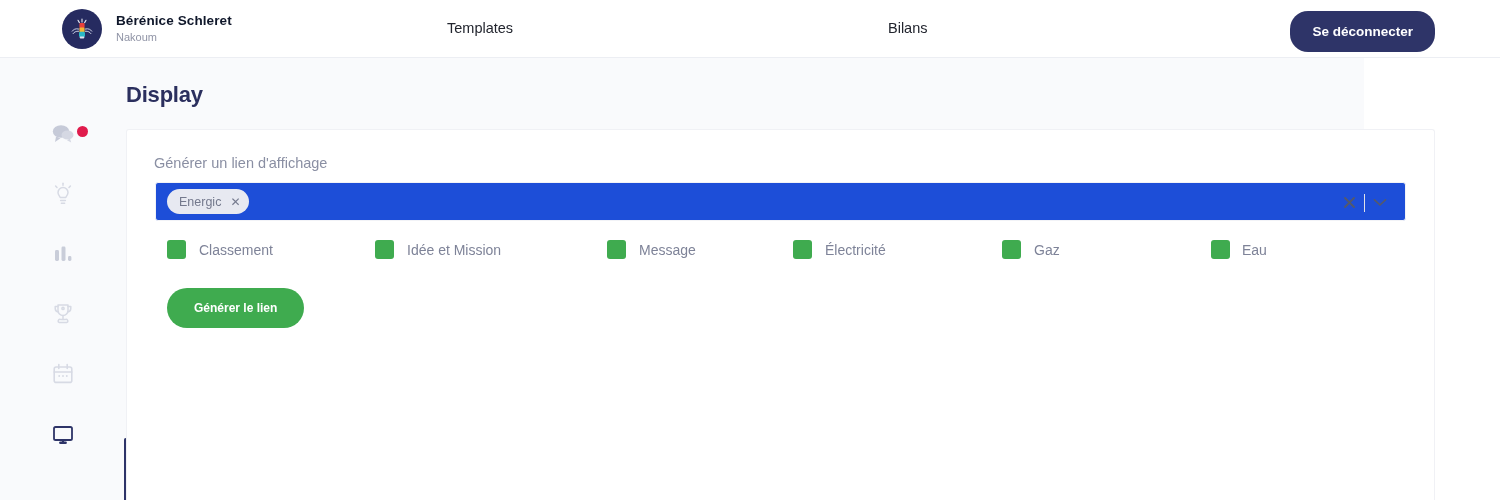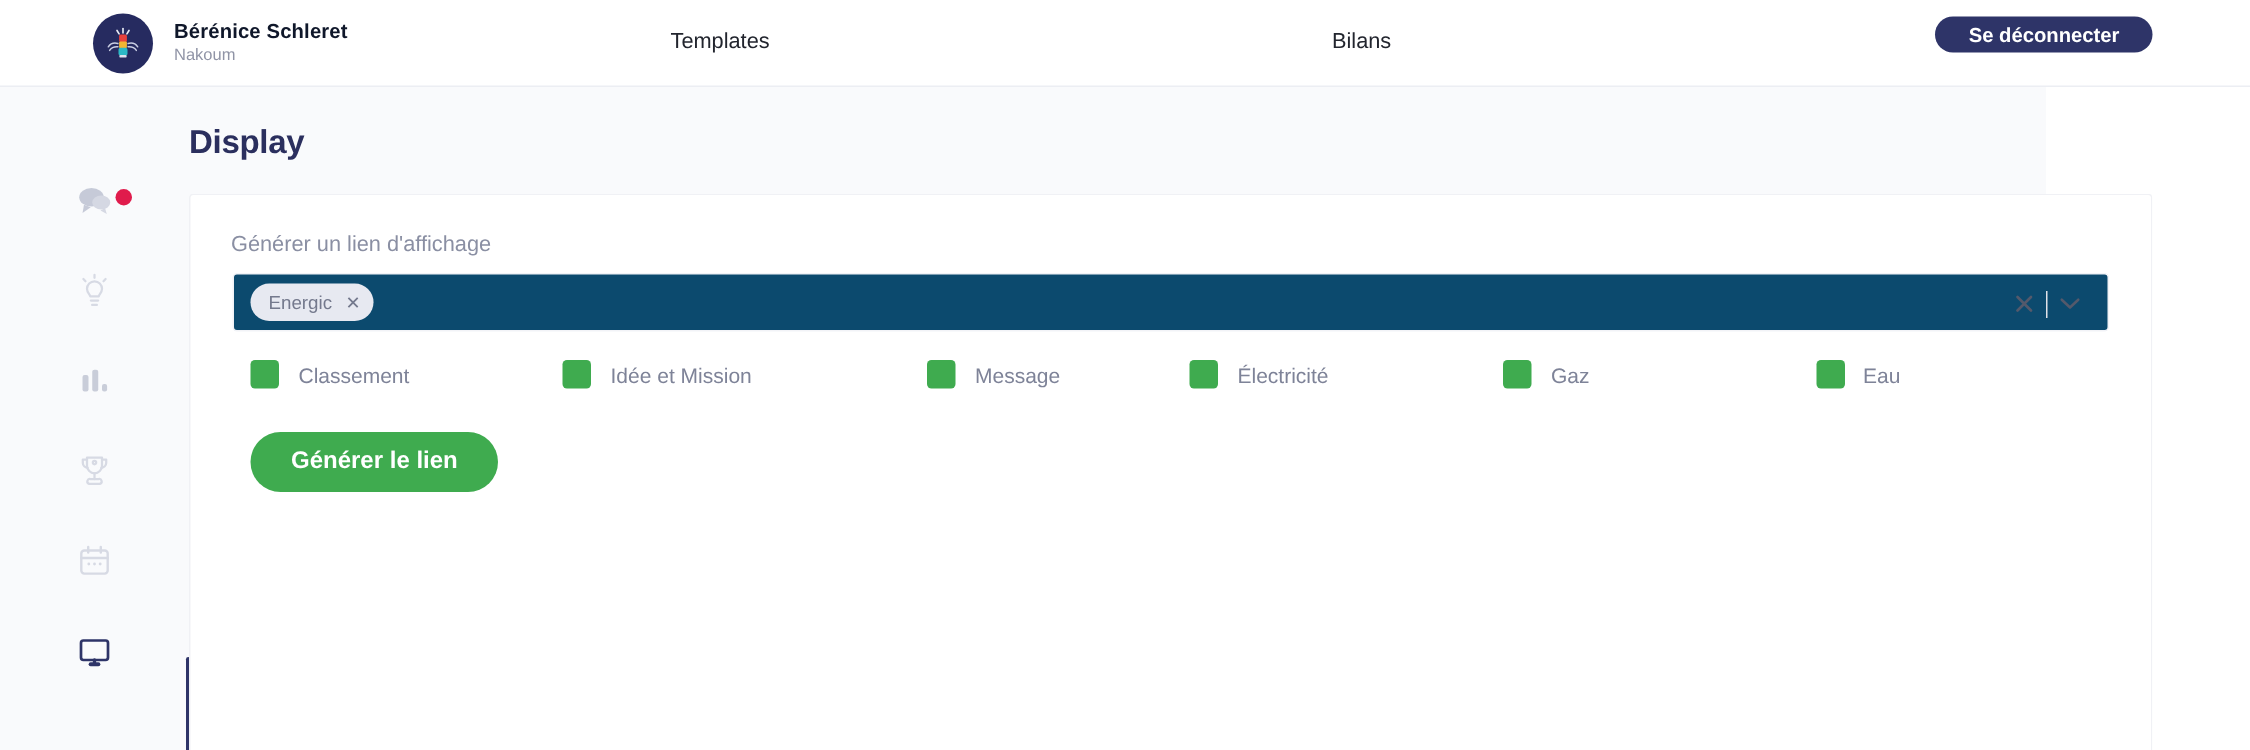--- a/index.html
+++ b/index.html
@@ -83,21 +83,21 @@
     cursor: pointer;
     white-space: nowrap;
   }
   .nav-templates { left: 447px; text-align: right; }
   .nav-bilans   { left: 888px; }
 
   .logout-btn {
     position: absolute;
     right: 65px;
     top: 11px;
-    height: 24px;
+    height: 41px;
     padding: 0 22px;
     border: none;
     border-radius: 18px;
     background: #2e3468;
     color: #ffffff;
     font-family: "Liberation Sans", sans-serif;
     font-size: 13.5px;
     font-weight: bold;
     cursor: pointer;
     white-space: nowrap;
@@ -185,21 +185,21 @@
     color: #8a8fa3;
   }
 
   
   .select-control {
     position: absolute;
     left: 28px;
     top: 52px;
     width: 1251px;
     height: 39px;
-    background: #0c4a6e;
+    background: #1d4ed8;
     border: 1px solid #f2f3f7;
     border-radius: 3px;
     display: flex;
     align-items: center;
     cursor: pointer;
   }
 
   .tag-chip {
     margin-left: 11px;
     height: 25px;
@@ -287,21 +287,21 @@
     position: absolute;
     left: 40px;
     top: 158px;
     height: 40px;
     padding: 0 27px;
     border: none;
     border-radius: 20px;
     background: #3fab4f;
     color: #ffffff;
     font-family: "Liberation Sans", sans-serif;
-    font-size: 16px;
+    font-size: 12px;
     font-weight: bold;
     cursor: pointer;
     white-space: nowrap;
   }
 </style>
 </head>
 <body>
 
 <div class="app">
 
@@ -450,21 +450,21 @@
 
       <div class="checkbox-row">
         <label class="cb-item" style="left:0px;">
           <span class="cb-box"></span>
           <span class="cb-label">Classement</span>
         </label>
         <label class="cb-item" style="left:208px;">
           <span class="cb-box"></span>
           <span class="cb-label">Idée et Mission</span>
         </label>
-        <label class="cb-item" style="left:435px;padding-left:16px;">
+        <label class="cb-item" style="left:424px;padding-left:16px;">
           <span class="cb-box"></span>
           <span class="cb-label">Message</span>
         </label>
         <label class="cb-item" style="left:626px;">
           <span class="cb-box"></span>
           <span class="cb-label">Électricité</span>
         </label>
         <label class="cb-item" style="left:835px;">
           <span class="cb-box"></span>
           <span class="cb-label">Gaz</span>

